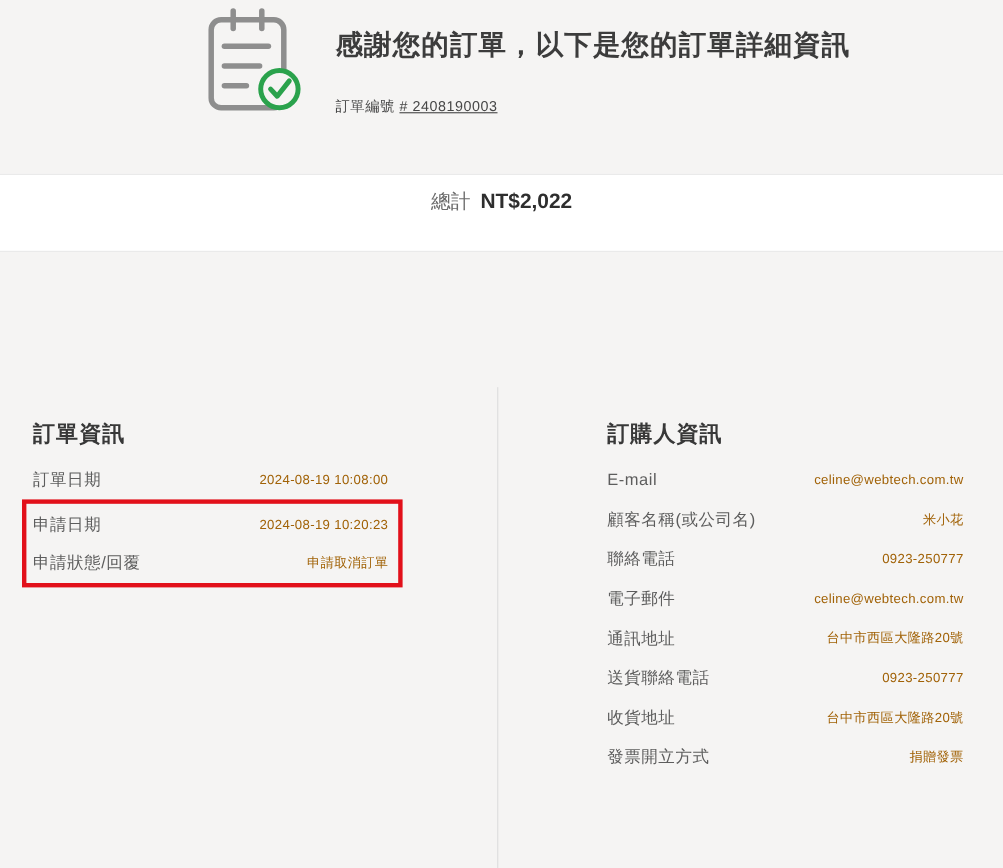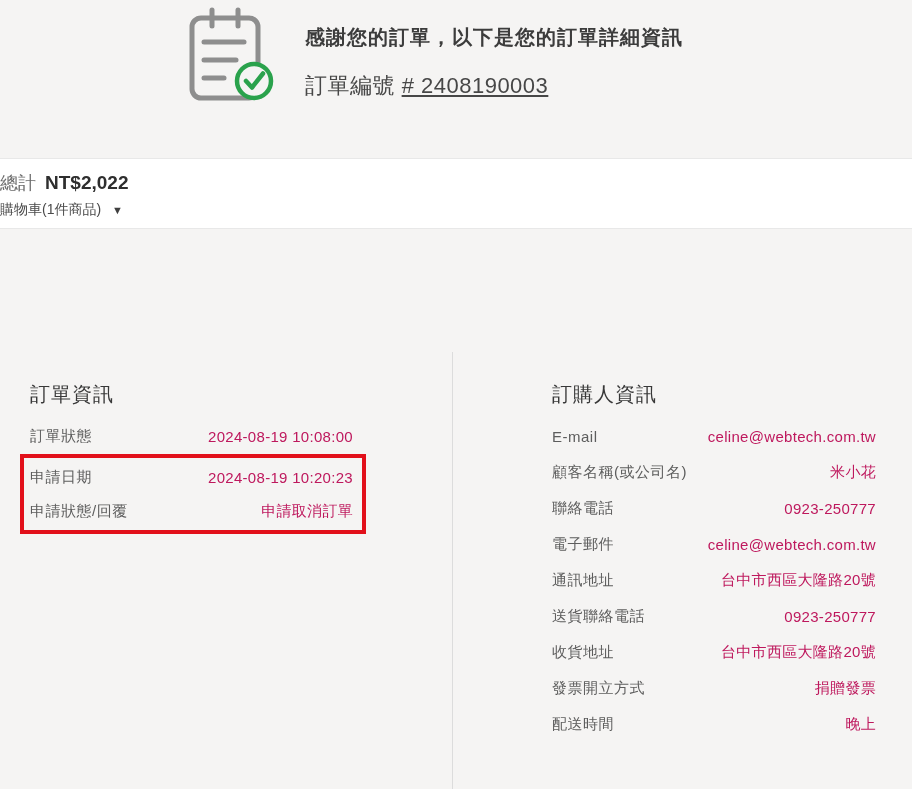--- a/index.html
+++ b/index.html
@@ -10,36 +10,36 @@
     color: #333;
     overflow: hidden;
     position: relative;
   }
 
   
   .hero { position: relative; height: 158px; }
   .hero-icon { position: absolute; left: 188px; top: 6px; width: 88px; height: 96px; }
   .hero-text { position: absolute; left: 305px; top: 24px; }
   .hero-title {
-    font-size: 20px;
+    font-size: 25px;
     font-weight: bold;
     color: #3c3c3c;
     letter-spacing: 1px;
     white-space: nowrap;
   }
-  .order-no-line { margin-top: 20px; font-size: 22px; color: #474747; letter-spacing: 0.5px; }
+  .order-no-line { margin-top: 31px; font-size: 13px; color: #474747; letter-spacing: 0.5px; }
   .order-no-link { color: #474747; text-decoration: underline; cursor: pointer; }
 
   
   .total-band {
     height: 71px;
     background: #ffffff;
     border-top: 1px solid #e8e8e8;
     border-bottom: 1px solid #e8e8e8;
-    text-align: left;
+    text-align: center;
     padding-top: 12px;
   }
   .total-line { font-size: 18px; color: #6b6b6b; }
   .total-amount { font-weight: bold; color: #2e2e2e; font-size: 19px; margin-left: 4px; }
   .cart-line { margin-top: 5px; }
   .cart-toggle {
     display: inline-block;
     font-size: 14px;
     color: #4a4a4a;
     cursor: pointer;
@@ -54,34 +54,34 @@
     top: 123px;
     bottom: 0;
     width: 1px;
     background: #dcdcdc;
   }
   .col { position: absolute; top: 152px; }
   .col-left  { left: 30px;  width: 323px; }
   .col-right { left: 552px; width: 324px; }
   .section-title {
     font-size: 20px;
-    font-weight: normal;
+    font-weight: bold;
     color: #383838;
     letter-spacing: 1px;
     height: 27px;
     margin-bottom: 10px;
   }
   .row {
     display: flex;
     justify-content: space-between;
     align-items: center;
     height: 36px;
   }
   .row-label { font-size: 15px; color: #5d5d5d; white-space: nowrap; letter-spacing: 0.5px; }
-  .row-value { font-size: 15px; color: #be185d; white-space: nowrap; letter-spacing: 0.3px; }
+  .row-value { font-size: 12px; color: #a16207; white-space: nowrap; letter-spacing: 0.3px; }
 
   .highlight-box {
     border: 4px solid #e2101a;
     margin-left: -10px;
     margin-right: -13px;
     padding: 2px 9px 2px 6px;
   }
   .highlight-box .row { height: 34px; text-align: center; }
 </style>
 </head>
@@ -107,38 +107,32 @@
       <span class="order-no-link"># 2408190003</span>
     </div>
   </div>
 </div>
 
 <div class="total-band">
   <div class="total-line">
     <span>總計</span>
     <span class="total-amount">NT$2,022</span>
   </div>
-  <div class="cart-line">
-    <span class="cart-toggle">
-      <span>購物車(1件商品)</span>
-      <span class="caret">▼</span>
-    </span>
-  </div>
 </div>
 
 <div class="content">
   <div class="v-divider"></div>
 
   <div class="col col-left">
     <div class="section-title">訂單資訊</div>
 
     <div>
 
         <div class="row">
-          <span class="row-label">訂單狀態</span>
+          <span class="row-label">訂單日期</span>
           <span class="row-value">2024-08-19 10:08:00</span>
         </div>
 
       </div>
 
     <div class="highlight-box">
 
         <div class="row">
           <span class="row-label">申請日期</span>
           <span class="row-value">2024-08-19 10:20:23</span>
@@ -191,19 +185,15 @@
         <div class="row">
           <span class="row-label">收貨地址</span>
           <span class="row-value">台中市西區大隆路20號</span>
         </div>
 
         <div class="row">
           <span class="row-label">發票開立方式</span>
           <span class="row-value">捐贈發票</span>
         </div>
 
-        <div class="row">
-          <span class="row-label">配送時間</span>
-          <span class="row-value">晚上</span>
-        </div>
       </div>
   </div>
 </div>
 
 </body></html>

